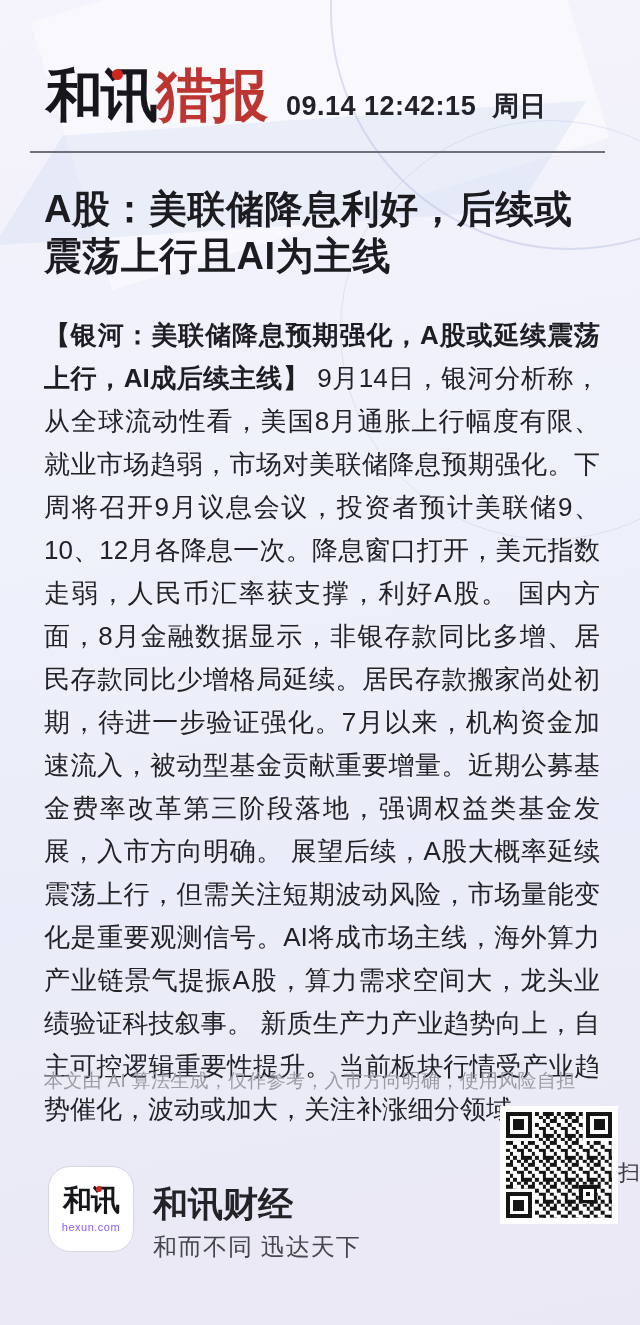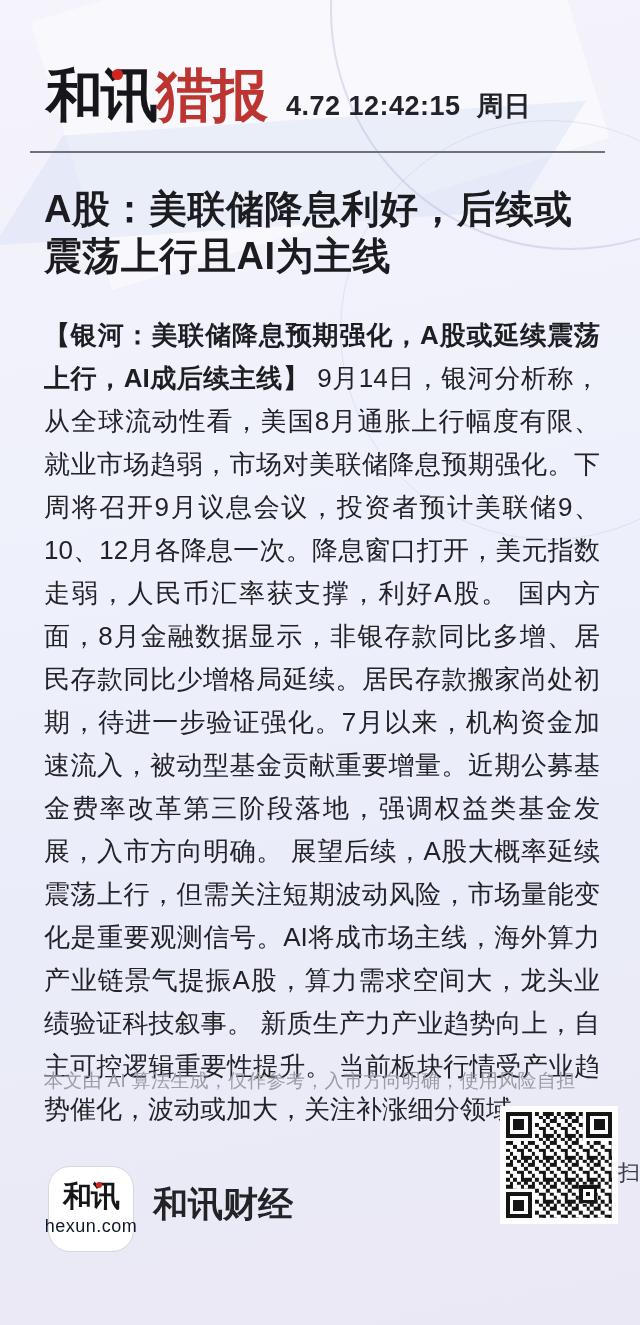--- a/index.html
+++ b/index.html
@@ -84,21 +84,21 @@
     border: 1px solid #d6d6df;
     border-radius: 22px;
     display: flex; flex-direction: column; align-items: center; justify-content: center;
   }
   .logo-cn { position: relative; font-weight: 900; font-size: 29px; letter-spacing: -1px; color: #17171b; line-height: 1.1; }
   .logo-cn .logo-dot {
     position: absolute; left: 33px; top: 1px;
     width: 6px; height: 6px; border-radius: 50%;
     background: #d0261f;
   }
-  .logo-domain { margin-top: 4px; font-size: 18px; color: #0f172a; letter-spacing: 0.5px; }
+  .logo-domain { margin-top: 4px; font-size: 11px; color: #8b5cf6; letter-spacing: 0.5px; }
   .footer-brand {
     position: absolute; left: 153px; top: 1181px;
     font-size: 35px; font-weight: 700; color: #222227;
   }
   .footer-slogan {
     position: absolute; left: 153px; top: 1231px;
     font-size: 24px; color: #46464e; letter-spacing: 1px;
   }
   
   .qr-wrap {
@@ -124,36 +124,37 @@
   <div class="deco deco-sheen"></div>
   <div class="deco deco-fold"></div>
   <div class="deco deco-arc"></div>
   <div class="deco deco-arc2"></div>
 
   <div class="header">
     <div class="brand">
       <span class="brand-black">和讯</span><span class="brand-red">猎报</span>
       <span class="brand-dot"></span>
     </div>
-    <div class="datetime">4.72 12:42:15</div>
+    <div class="datetime">09.14 12:42:15</div>
     <div class="weekday">周日</div>
   </div>
   <div class="divider"></div>
 
   <h1 class="title">A股：美联储降息利好，后续或震荡上行且AI为主线</h1>
 
   <p class="body-text"><span class="lead">【银河：美联储降息预期强化，A股或延续震荡上行，AI成后续主线】</span><span> 9月14日，银河分析称，从全球流动性看，美国8月通胀上行幅度有限、就业市场趋弱，市场对美联储降息预期强化。下周将召开9月议息会议，投资者预计美联储9、10、12月各降息一次。降息窗口打开，美元指数走弱，人民币汇率获支撑，利好A股。 国内方面，8月金融数据显示，非银存款同比多增、居民存款同比少增格局延续。居民存款搬家尚处初期，待进一步验证强化。7月以来，机构资金加速流入，被动型基金贡献重要增量。近期公募基金费率改革第三阶段落地，强调权益类基金发展，入市方向明确。 展望后续，A股大概率延续震荡上行，但需关注短期波动风险，市场量能变化是重要观测信号。AI将成市场主线，海外算力产业链景气提振A股，算力需求空间大，龙头业绩验证科技叙事。 新质生产力产业趋势向上，自主可控逻辑重要性提升。 当前板块行情受产业趋势催化，波动或加大，关注补涨细分领域。</span></p>
 
   <p class="disclaimer">本文由 AI 算法生成，仅作参考，入市方向明确，使用风险自担</p>
 
   <div class="logo-box">
     <div class="logo-cn">和讯<span class="logo-dot"></span></div>
     <div class="logo-domain">hexun.com</div>
   </div>
   <div class="footer-brand">和讯财经</div>
+  <div class="footer-slogan">和而不同 迅达天下</div>
 
   <div class="qr-wrap">
     <div class="qr-box">
       <svg viewBox="0 0 29 29" shape-rendering="crispEdges">
         <defs>
           <pattern id="qrp" width="6" height="6" patternUnits="userSpaceOnUse">
             <rect x="0" y="0" width="1" height="1" fill="#151515"></rect>
             <rect x="2" y="0" width="1" height="1" fill="#151515"></rect>
             <rect x="4" y="0" width="2" height="1" fill="#151515"></rect>
             <rect x="1" y="1" width="1" height="1" fill="#151515"></rect>

